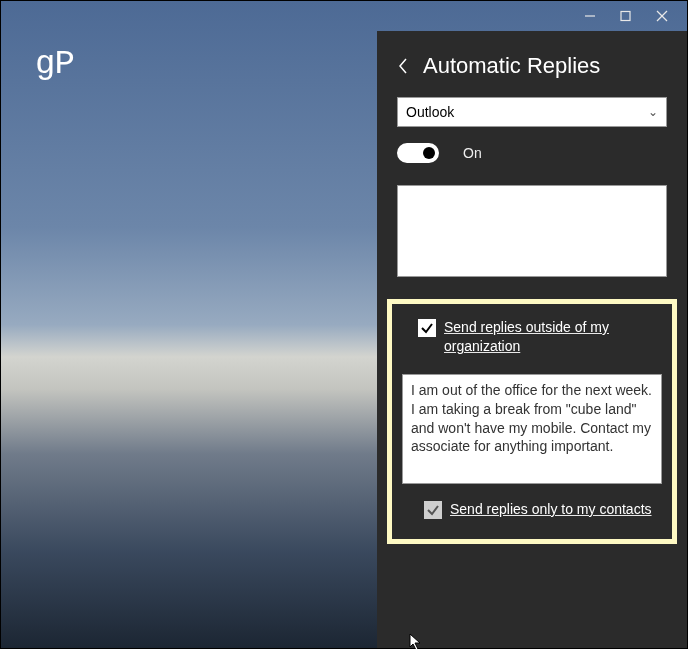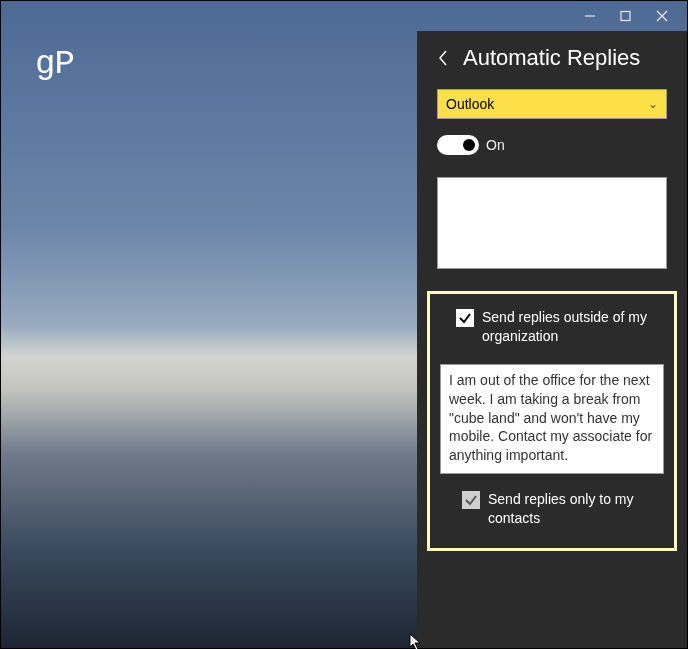--- a/index.html
+++ b/index.html
@@ -28,61 +28,62 @@
       top: 44px; left: 34px;
       color: #fff;
       font-family: Liberation Mono, monospace;
       font-size: 34px;
       font-weight: 400;
       letter-spacing: -1px;
     }
     .panel {
       position: absolute;
       top: 30px; right: 0; bottom: 0;
-      width: 270px;
+      width: 310px;
       background: #2b2b2b;
       color: #e8e8e8;
-      padding: 14px 20px 0 20px;
+      padding: 22px 20px 0 20px;
       overflow: hidden;
     }
     .panel-header {
       display: flex; align-items: center; gap: 10px;
       margin-bottom: 18px;
     }
     .back-chevron { width: 16px; height: 22px; display:flex; align-items:center; cursor: default;}
     .panel-title { font-size: 22px; font-weight: 300; color: #fff; }
     .field-label { font-size: 14px; color: #ececec; margin-bottom: 6px; margin-top: 4px; }
     .select-box {
-      background: #fde047; color: #000; border: 1px solid #999;
+      background: #ffffff; color: #000; border: 1px solid #999;
       height: 30px; width: 100%;
       display:flex; align-items:center; justify-content:space-between;
       padding: 0 8px; font-size: 14px;
       margin-bottom: 16px;
     }
     .select-caret { color:#555; font-size: 12px; }
-    .toggle-row { display:flex; align-items:center; gap: 7px; margin-bottom: 22px; margin-top: 6px;}
+    .toggle-row { display:flex; align-items:center; gap: 24px; margin-bottom: 22px; margin-top: 6px;}
     .toggle {
       width: 42px; height: 20px; border-radius: 10px;
       background: #fff; border: 2px solid #fff; position: relative;
     }
     .toggle-knob {
       width: 12px; height: 12px; border-radius: 50%;
       background: #000; position: absolute; top: 2px; right: 2px;
     }
     .toggle-label { font-size: 14px; color: #eee; }
     .textarea {
       background: #fff; color:#333; border: 1px solid #999;
       width: 100%; font-size: 14px; line-height: 1.35;
       padding: 6px 8px; font-family: inherit; resize: none;
     }
     .textarea.inside { height: 92px; margin-bottom: 2px; }
     .highlight-box {
-      border: 3px solid #fef9c3;
+      border: 5px solid #fef9c3;
       margin: 16px -10px 0 -10px;
       padding: 14px 10px 20px 10px;
+      text-decoration: underline;
     }
     .checkbox-row { display: flex; align-items: flex-start; gap: 8px; }
     .checkbox-row.indent1 { padding-left: 16px; }
     .checkbox-row.indent2 { padding-left: 22px; margin-top: 12px;}
     .checkbox {
       width: 18px; height: 18px; flex-shrink: 0;
       background: #fff; display:flex; align-items:center; justify-content:center;
       margin-top: 1px;
     }
     .checkbox.dim { background: #cfcfcf; }

